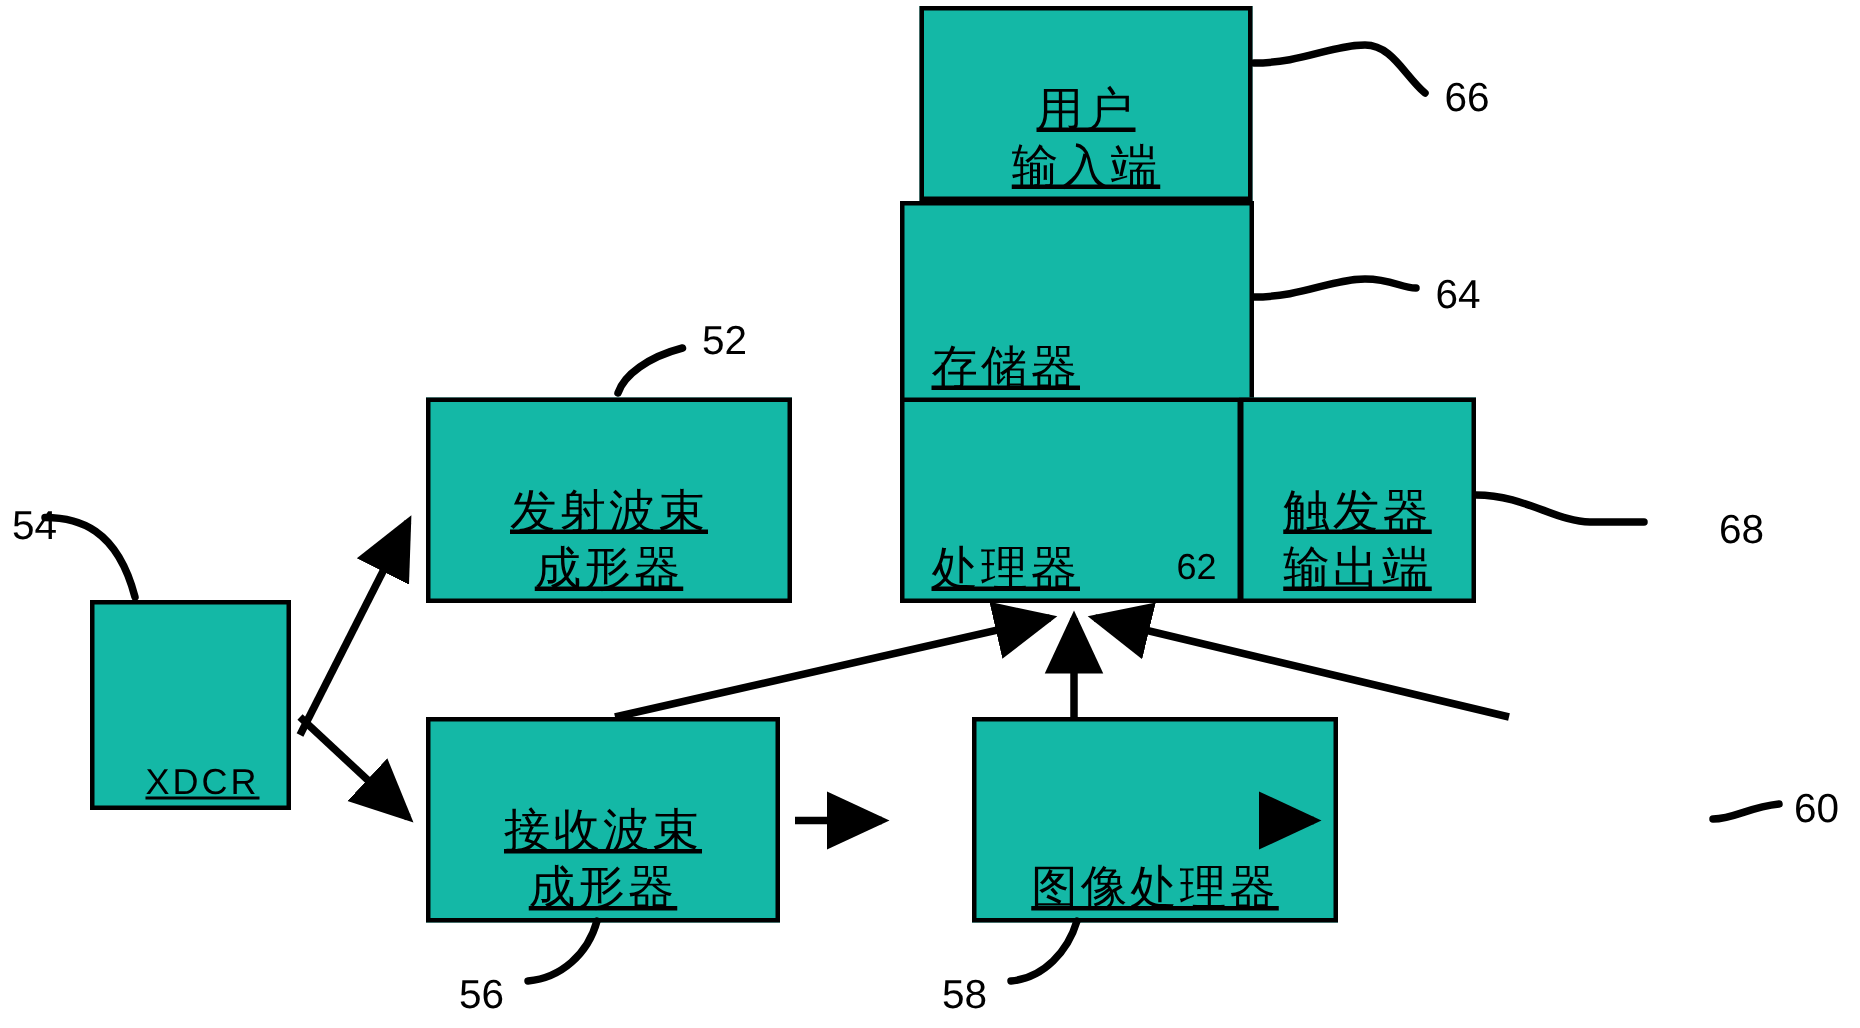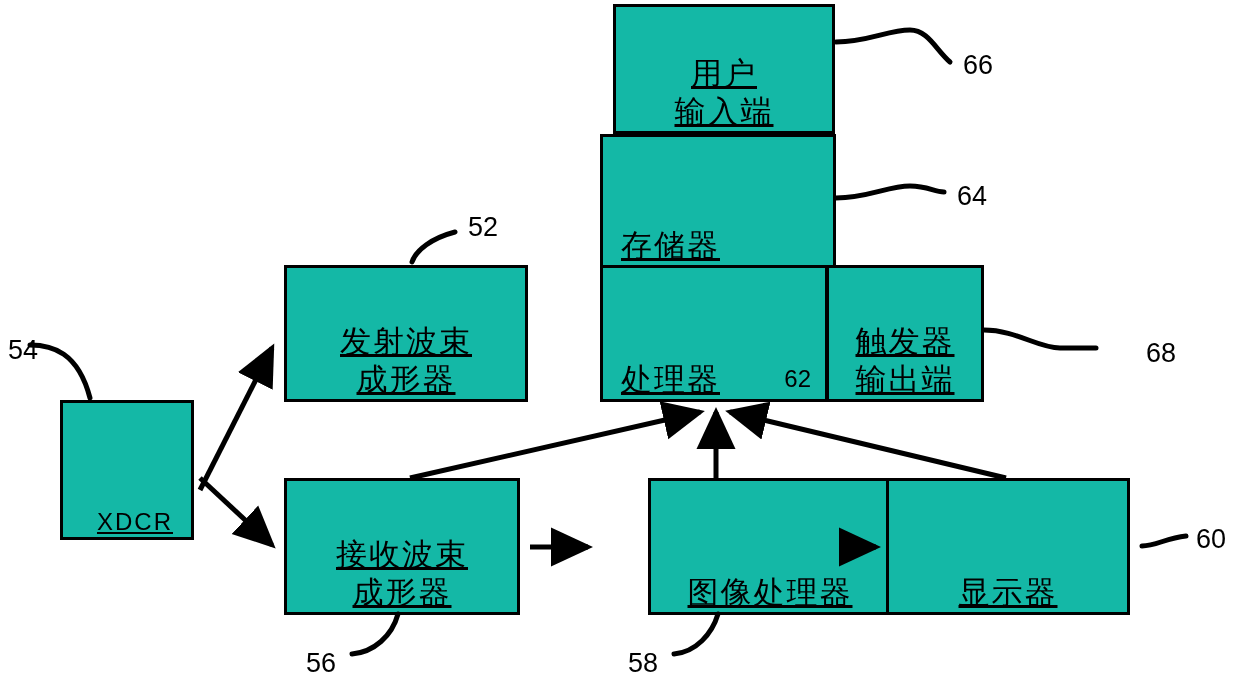--- a/index.html
+++ b/index.html
@@ -83,23 +83,20 @@
 
   <div class="box" style="left:284px; top:478px; width:236px; height:137px;">
     <span class="label cjk">接收波束
 成形器</span>
   </div>
 
   <div class="box" style="left:600px; top:478px; width:244px; height:137px;margin-left:48px;">
     <span class="label cjk">图像处理器</span>
   </div>
 
-  <div class="box" style="left:886px; top:478px; width:244px; height:137px;">
-    <span class="label cjk">显示器</span>
-  </div>
 
   <div class="box left-align" style="left:600px; top:265px; width:228px; height:137px;">
     <span class="label cjk">处理器</span>
     <span class="inbox-num" style="right:14px; bottom:6px;">62</span>
   </div>
 
   <div class="box left-align" style="left:600px; top:134px; width:236px; height:134px;">
     <span class="label cjk">存储器</span>
   </div>
 

